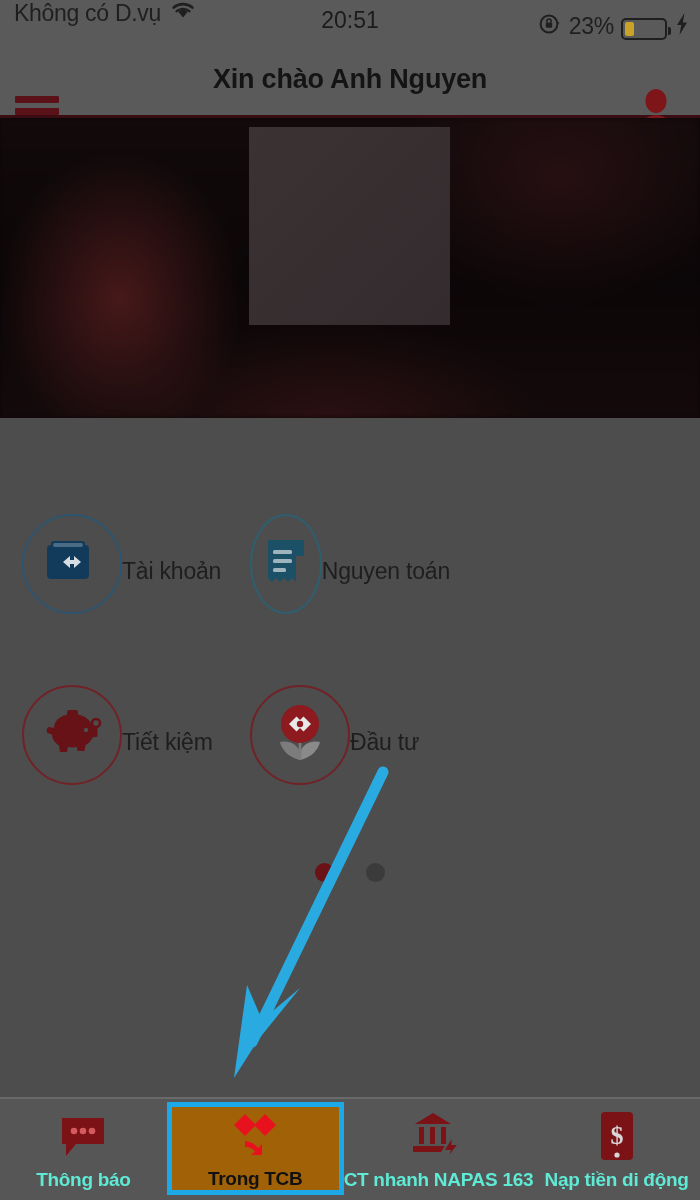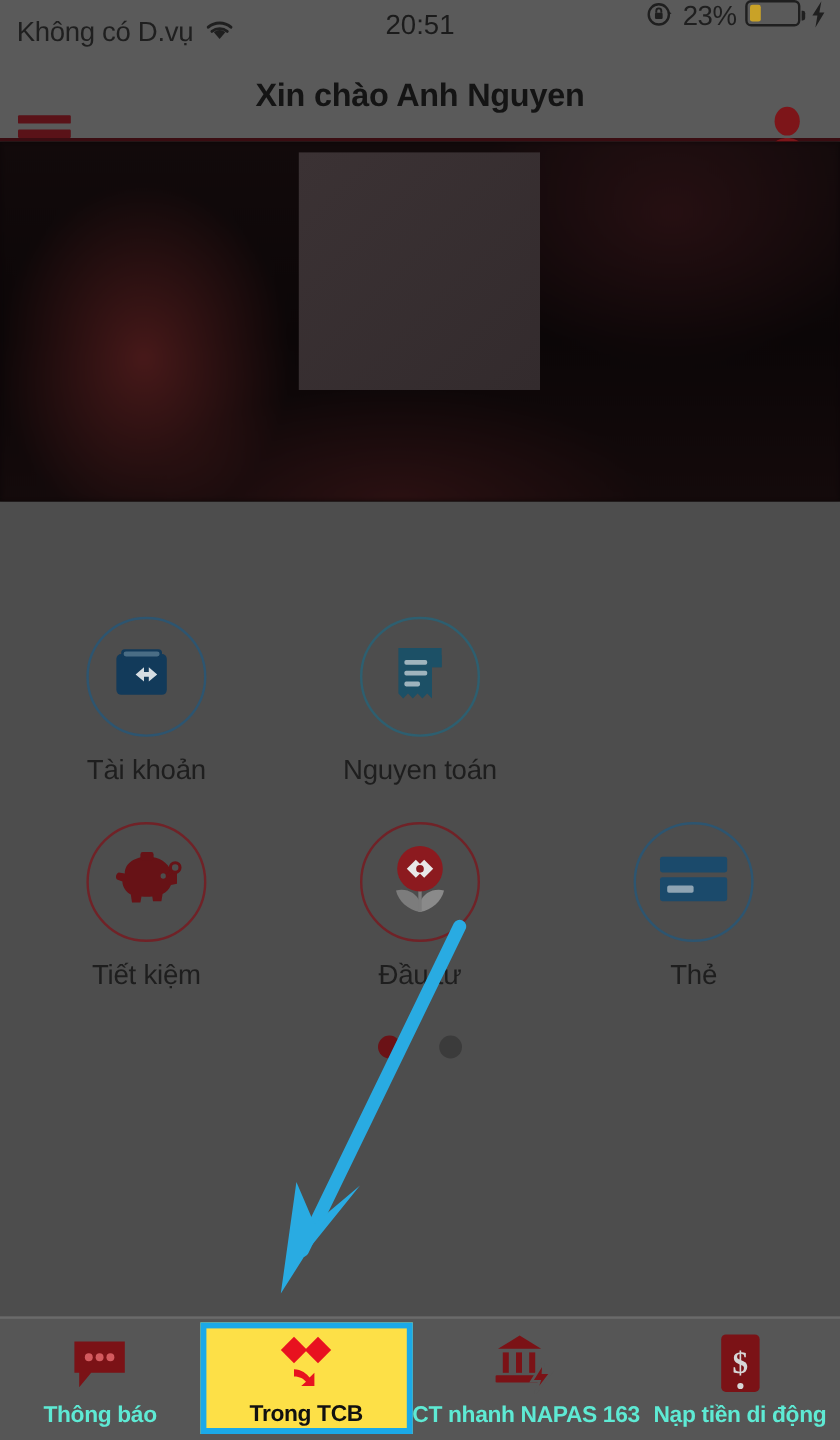--- a/index.html
+++ b/index.html
@@ -17,34 +17,34 @@
 
   
   #statusbar {
     position:absolute; left:0; top:0; width:700px; height:40px;
     background:#5a5a5a;
     display:flex; align-items:center;
     color:#1c1c1c;
   }
   #status-left {
     position:absolute; left:14px; top:0; height:40px;
-    display:flex; align-items:flex-end; gap:9px;
+    display:flex; align-items:flex-start; gap:9px;
   }
   .status-text {
     font-size:23px; font-weight:400; color:#1f1f1f;
     letter-spacing:-0.3px; white-space:nowrap;
   }
   #status-time {
     position:absolute; left:0; right:0; top:0; height:40px;
     display:flex; align-items:center; justify-content:center;
     font-size:23px; font-weight:400; color:#1b1b1b;
   }
   #status-right {
     position:absolute; right:10px; top:0; height:40px;
-    display:flex; align-items:flex-start; gap:7px;
+    display:flex; align-items:flex-end; gap:7px;
   }
   .battery-shell {
     position:relative; width:46px; height:22px;
     border:2px solid #1f1f1f; border-radius:5px;
     display:flex; align-items:center;
   }
   .battery-shell::after {
     content:""; position:absolute; right:-6px; top:7px;
     width:3px; height:8px; background:#1f1f1f; border-radius:0 2px 2px 0;
   }
@@ -98,21 +98,21 @@
     width:201px; height:198px;
     background:linear-gradient(135deg,#3b3234 0%,#332b2d 100%);
   }
 
   
   #grid {
     position:absolute; left:0; top:418px; width:700px; height:470px;
   }
   .tile {
     position:absolute; width:200px;
-    display:flex; flex-direction:column; align-items:center;
+    display:flex; align-items:center;
   }
   .tile-circle {
     width:100px; height:100px; border-radius:50%;
     display:flex; align-items:center; justify-content:center;
     background:transparent;
   }
   .tile-label {
     margin-top:14px;
     font-size:23px; font-weight:400; color:#1e1e1e;
     letter-spacing:-0.2px; white-space:nowrap;
@@ -143,21 +143,21 @@
     display:flex; flex-direction:column; align-items:center; justify-content:center;
     gap:6px;
     position:relative;
   }
   .tab-icon { height:54px; display:flex; align-items:center; justify-content:center; }
   .tab-label {
     font-size:19px; font-weight:700; color:#5eead4;
     letter-spacing:-0.3px; white-space:nowrap;
   }
   .tab.active {
-    background:#fde047;
+    background:#a16207;
     border:5px solid #1ba9e8;
     margin:3px 0 5px 0;
   }
   .tab.active .tab-label { color:#111; }
 
   
   #annotation-arrow {
     position:absolute; left:0; top:0; width:700px; height:1200px;
     pointer-events:none;
   }
@@ -282,32 +282,20 @@
             <circle cx="35" cy="22" r="19" fill="#8c1a1f"></circle>
             <path d="M24 22 l7.5-7.5 7.5 7.5 -7.5 7.5 z" fill="#e8e8e8"></path>
             <path d="M31 22 l7.5-7.5 7.5 7.5 -7.5 7.5 z" fill="#e8e8e8"></path>
             <circle cx="35" cy="22" r="3.2" fill="#8c1a1f"></circle>
           </svg>
         </span>
       </div>
       <div class="tile-label">Đầu tư</div>
     </div>
 
-    <div class="tile c5">
-      <div class="tile-circle" style="border:2px solid #2d5570;">
-        <span>
-          <svg width="60" height="42" viewBox="0 0 60 42">
-            <rect x="2" y="2" width="56" height="13" rx="2" fill="#1b4a6b"></rect>
-            <rect x="2" y="19" width="56" height="20" rx="2" fill="#1b4a6b"></rect>
-            <rect x="8" y="26" width="22" height="6" rx="1.5" fill="#8fa4b3"></rect>
-          </svg>
-        </span>
-      </div>
-      <div class="tile-label">Thẻ</div>
-    </div>
   </div>
 
   <div id="dots">
     <span class="dot" id="dot-0" style="background: rgb(107, 18, 22);"></span>
     <span class="dot" id="dot-1" style="background: rgb(59, 59, 59);"></span>
   </div>
 
   <div id="tabbar">
 
     <div class="tab">

